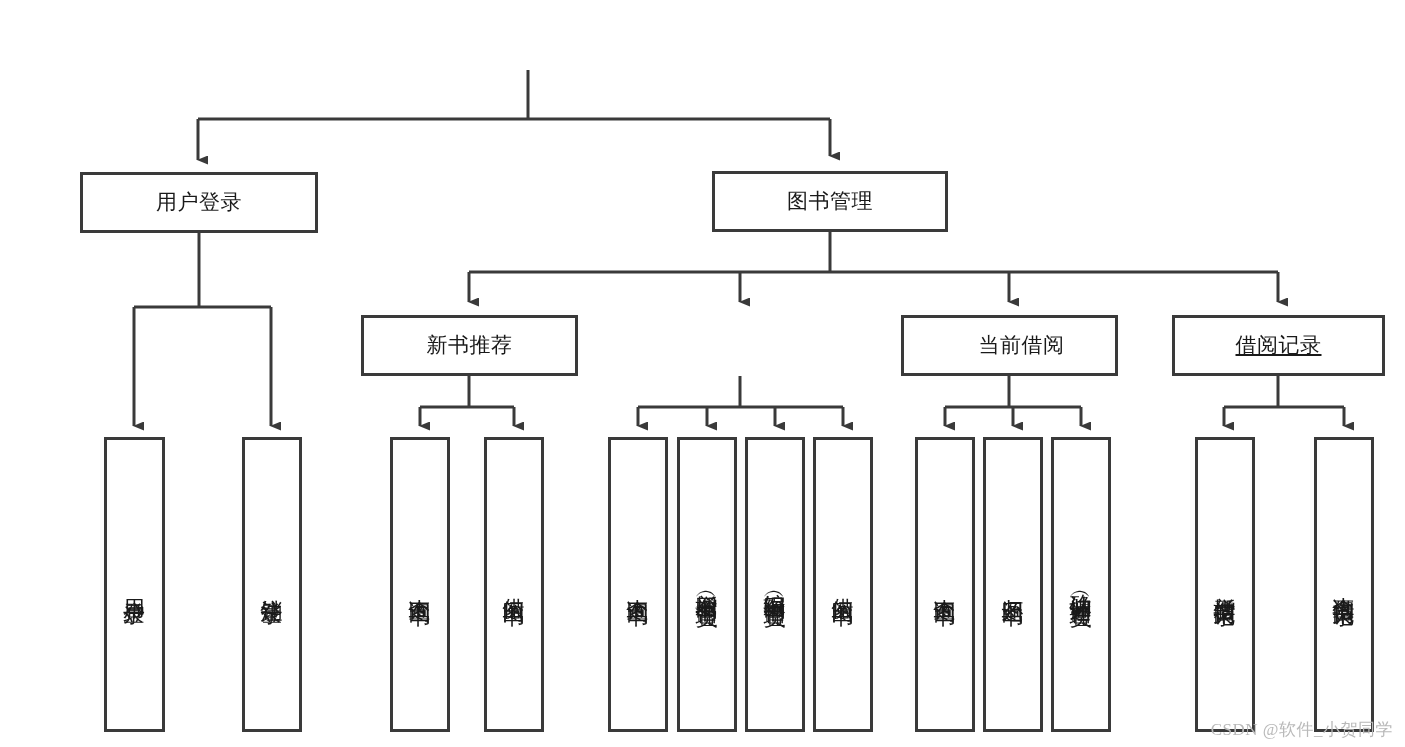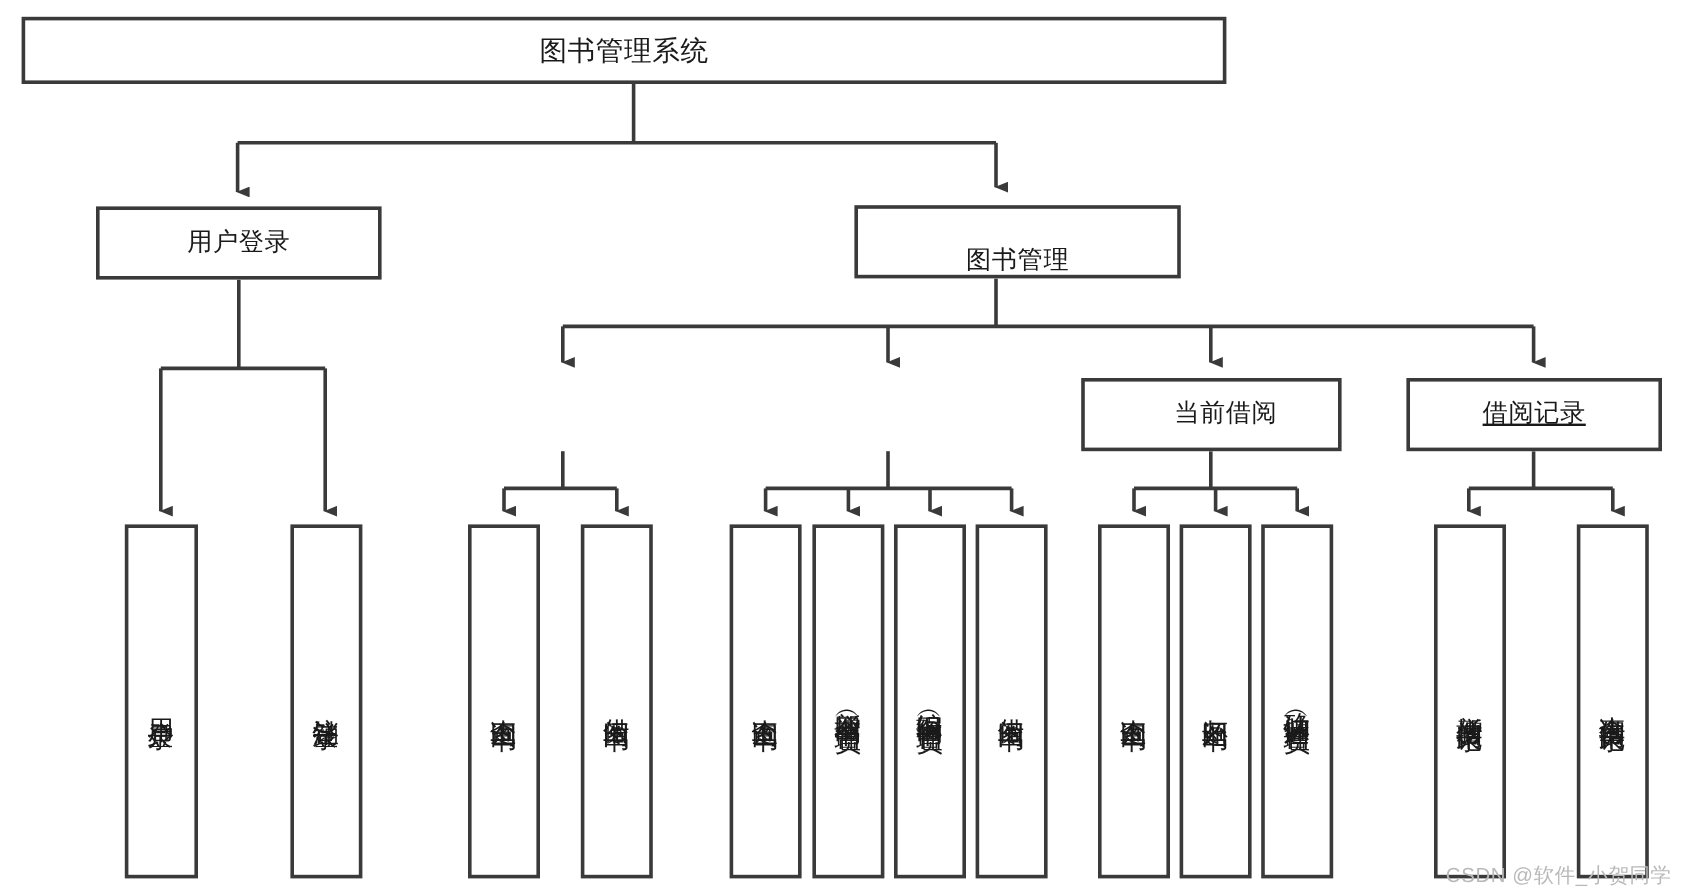--- a/index.html
+++ b/index.html
@@ -62,21 +62,21 @@
     text-align: center;
   }
   #watermark {
     position: absolute;
     right: 12px;
     bottom: 6px;
     font-size: 17px;
     color: #b9b9b9;
     letter-spacing: 0.5px;
     white-space: nowrap;
-    font-family: Liberation Sans, sans-serif;
+    font-family: Liberation Serif, serif;
   }
 </style>
 </head>
 <body>
 
 <div id="diagram-root">
 
   <svg id="connectors" viewBox="0 0 1405 747">
     <defs>
       <marker id="arrowhead" markerWidth="9" markerHeight="11" refX="4.5" refY="10" orient="auto" markerUnits="userSpaceOnUse">
@@ -123,32 +123,32 @@
       <path d="M1013,407 L1013,426" marker-end="url(#arrowhead)"></path>
       <path d="M1081,407 L1081,426" marker-end="url(#arrowhead)"></path>
 
       <path d="M1278,376 L1278,407"></path>
       <path d="M1224,407 L1344,407"></path>
       <path d="M1224,407 L1224,426" marker-end="url(#arrowhead)"></path>
       <path d="M1344,407 L1344,426" marker-end="url(#arrowhead)"></path>
     </g>
   </svg>
 
-  <div class="node title-node" style="left:18px; top:14px; width:1004px; height:56px;">
-    <span class="node-label">图书管理系统</span>
-  </div>
 
   <div class="node" style="left:80px; top:172px; width:238px; height:61px;">
     <span class="node-label">用户登录</span>
   </div>
 
-  <div class="node" style="left:712px; top:171px; width:272px; height:61px;align-items:flex-end;">
+  <div class="node" style="left:712px; top:171px; width:236px; height:61px;">
     <span class="node-label">图书管理</span>
   </div>
 
+  <div class="node" style="left:361px; top:315px; width:217px; height:61px;">
+    <span class="node-label">新书推荐</span>
+  </div>
 
 
   <div class="node" style="left:901px; top:315px; width:217px; height:61px;padding-left:24px;">
     <span class="node-label">当前借阅</span>
   </div>
 
   <div class="node" style="left:1172px; top:315px; width:213px; height:61px;text-decoration:underline;">
     <span class="node-label">借阅记录</span>
   </div>
 

